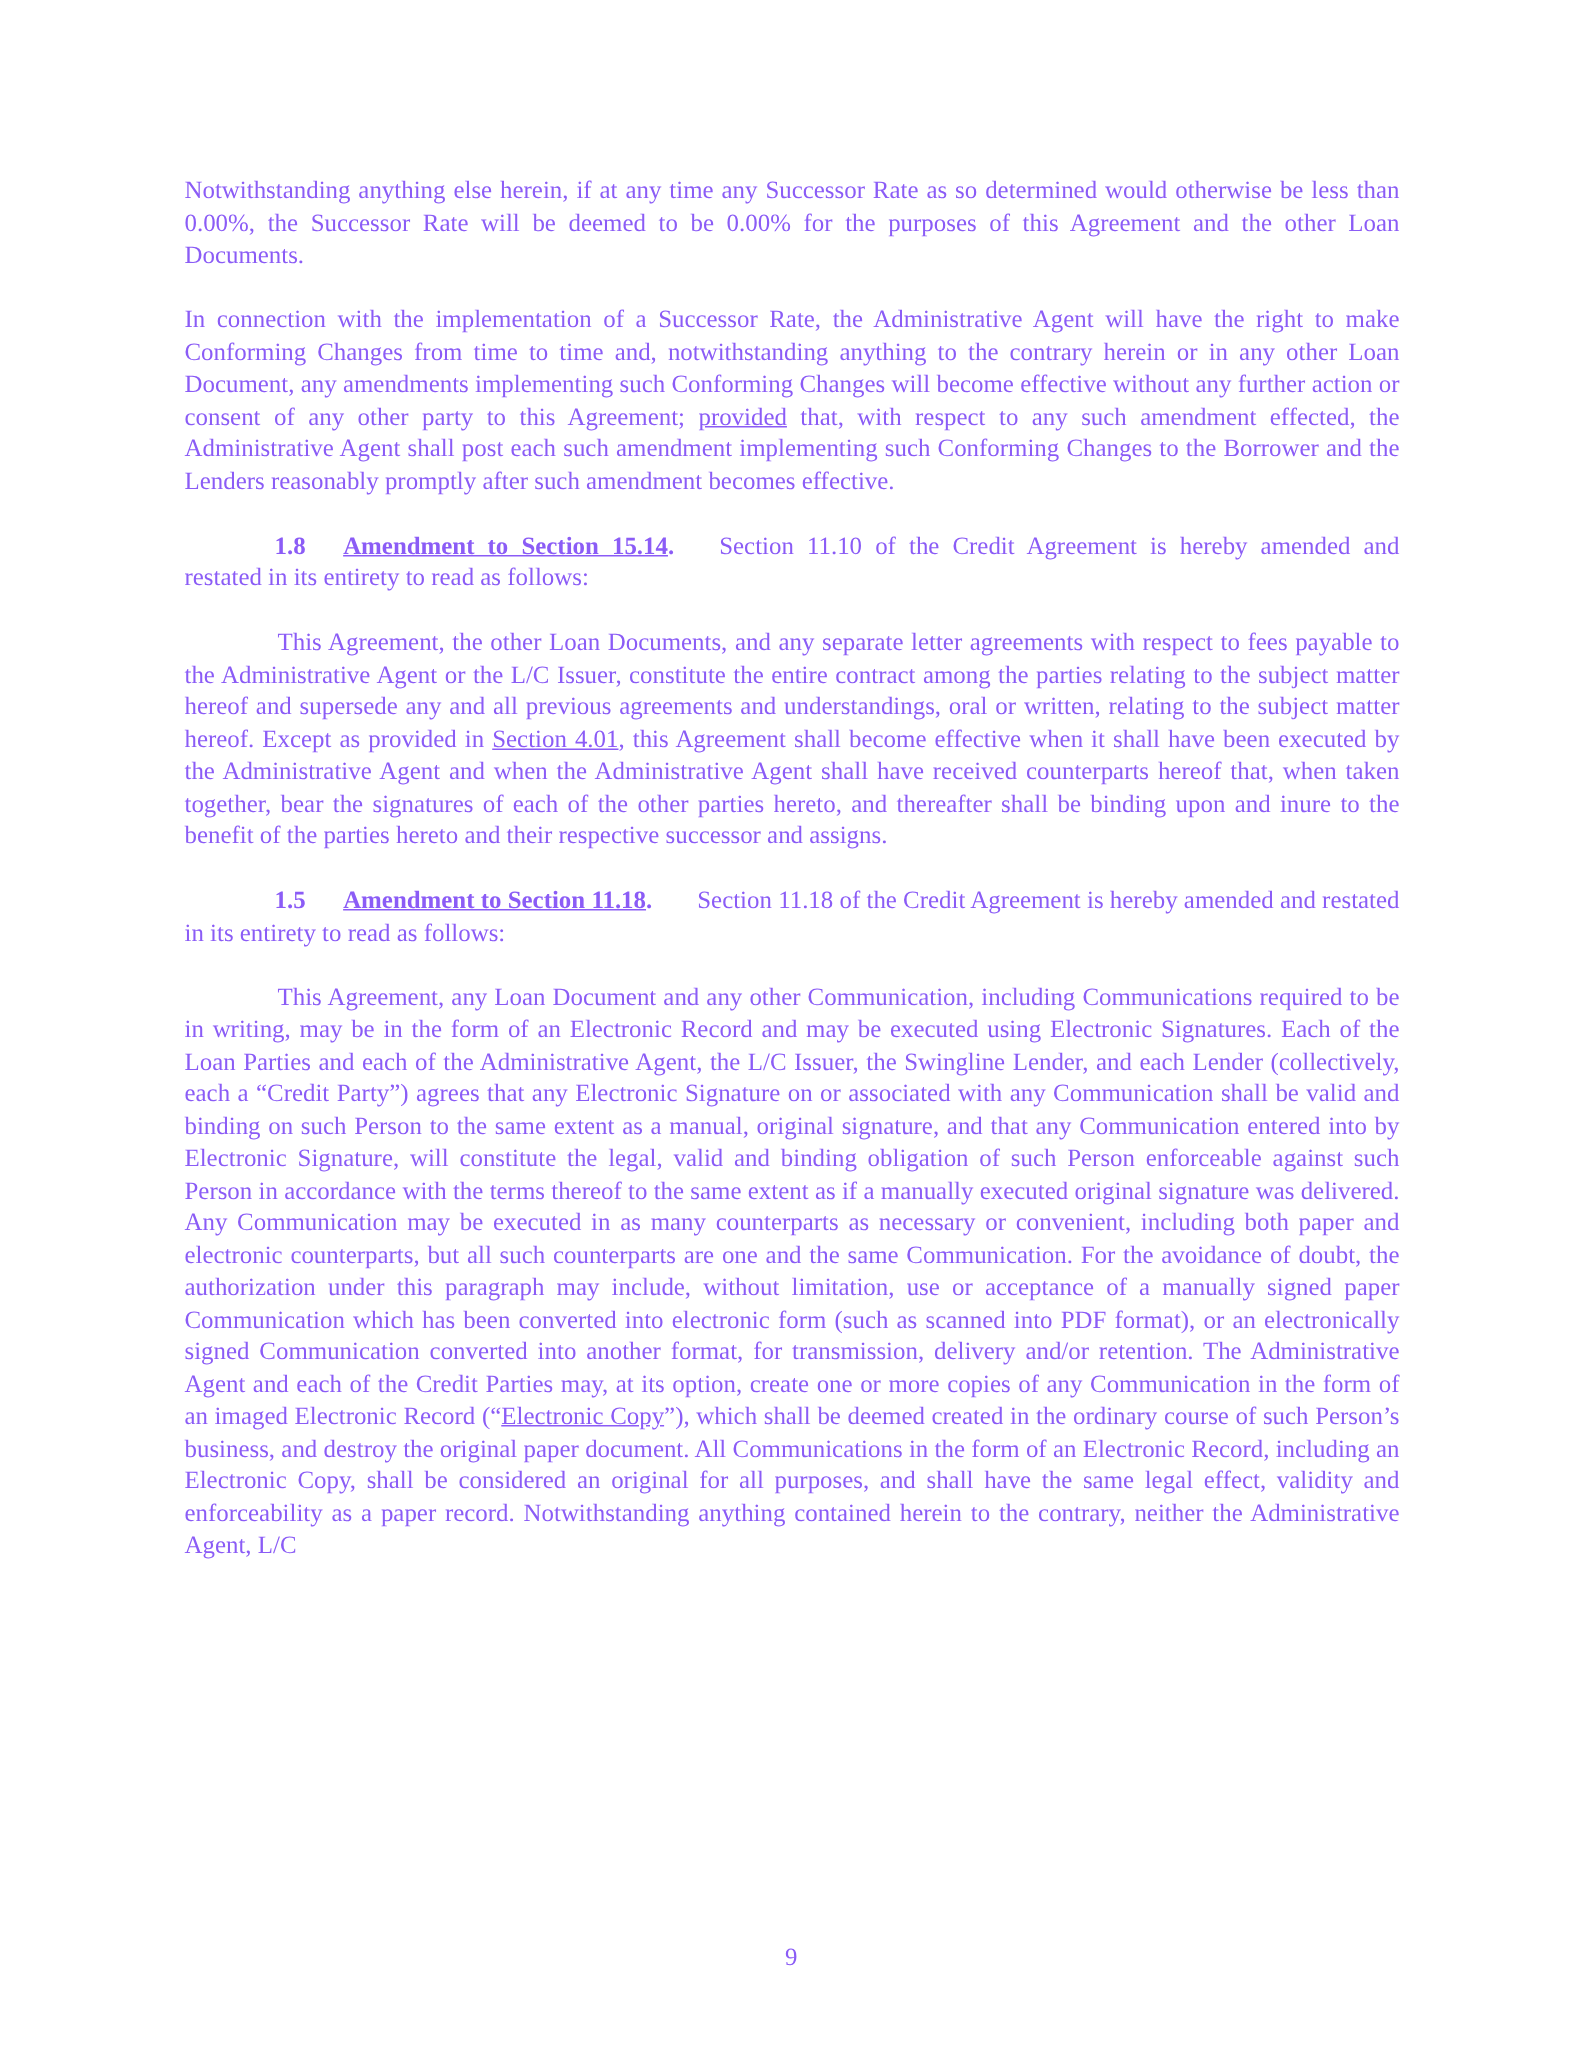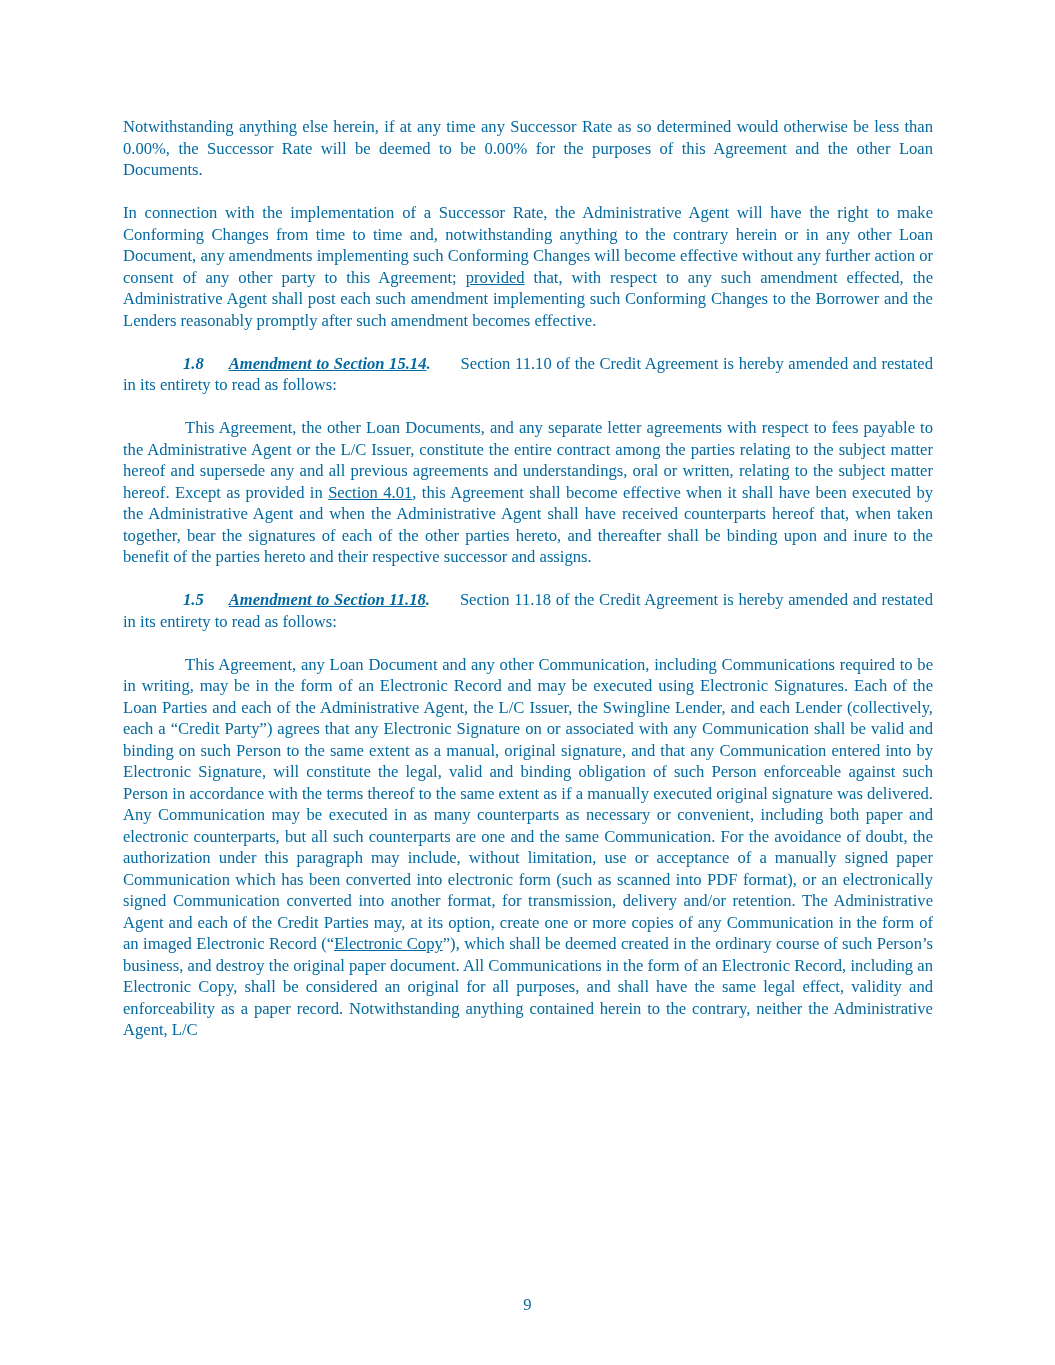--- a/index.html
+++ b/index.html
@@ -8,37 +8,37 @@
     background: #ffffff;
   }
   .page {
     position: relative;
     width: 1055px;
     height: 1365px;
     background: #ffffff;
     font-family: "Liberation Serif", "DejaVu Serif", serif;
     font-size: 16.6px;
     line-height: 21.5px;
-    color: #0369a1;
+    color: #8b5cf6;
     overflow: hidden;
   }
   .doc-body {
     position: absolute;
     left: 123px;
     top: 116px;
     width: 810px;
   }
   .doc-body p {
     margin: 0 0 21.5px 0;
     text-align: justify;
   }
   .ti-60 { text-indent: 60px; }
   .ti-62 { text-indent: 62px; }
   .ti-64 { text-indent: 64px; }
-  .b { font-weight: bold; font-style: italic; }
+  .b { font-weight: bold; }
   .u { text-decoration: underline; }
   .gap-15 { display: inline-block; width: 15px; }
   .gap-25 { display: inline-block; width: 25px; }
   .gap-30 { display: inline-block; width: 30px; }
   .footer {
     position: absolute;
     left: 0;
     right: 0;
     bottom: 50px;
     text-align: center;

